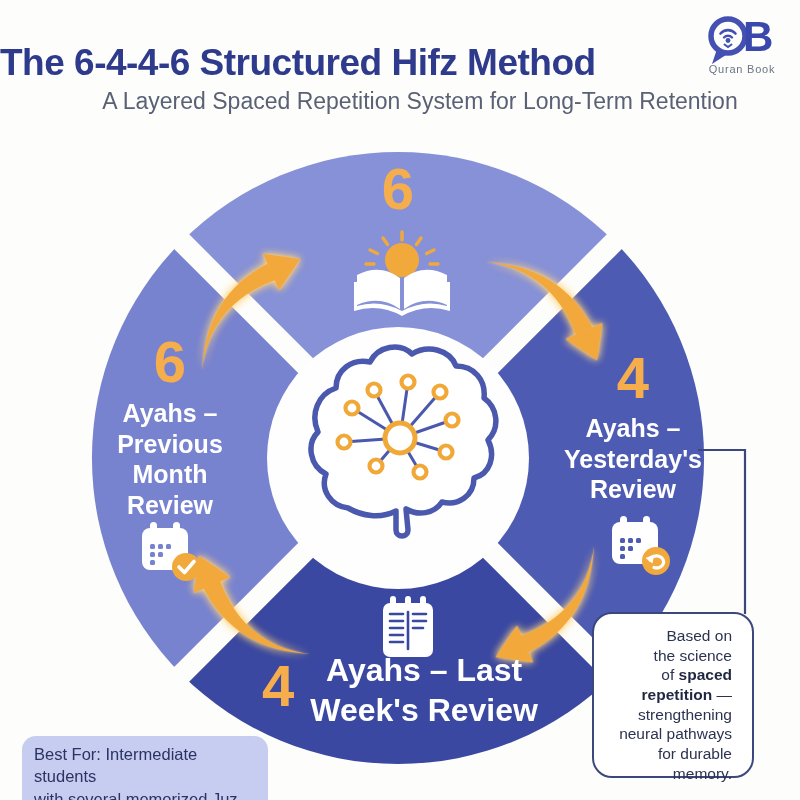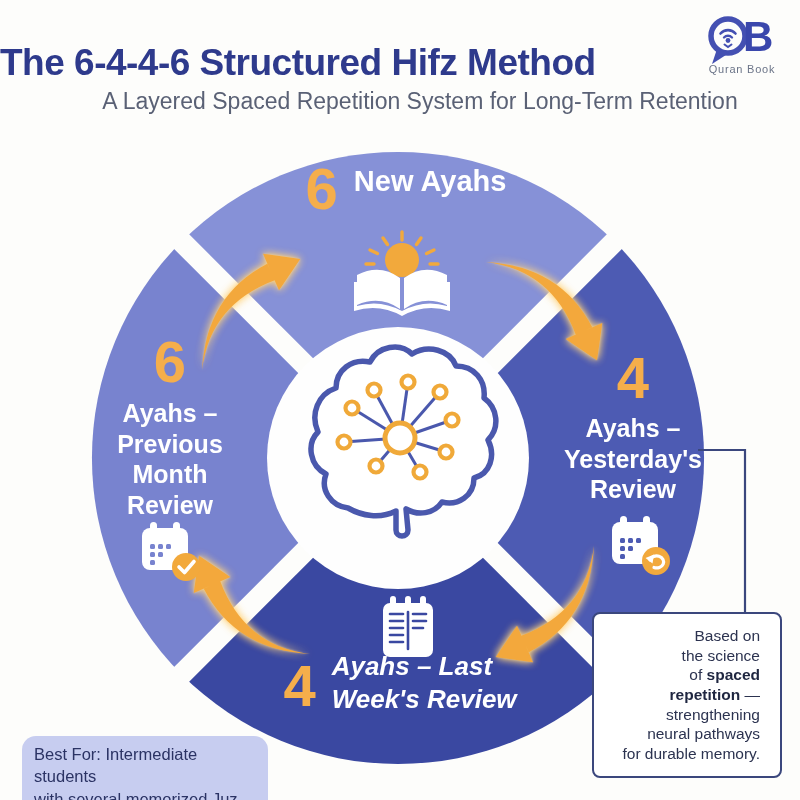--- a/index.html
+++ b/index.html
@@ -14,22 +14,22 @@
   .q-top{left:0;top:161px;width:100%;display:flex;justify-content:center;gap:16px;align-items:flex-start;padding-left:12px;box-sizing:border-box;}
   .q-top .col{margin-top:5px;text-align:left;}
   .q-top-title{font-size:29px;font-weight:700;color:#fff;line-height:1.1;}
   .q-top-sub{font-size:18px;font-weight:400;color:#f2f3fb;margin-top:3px;}
   .q-right{left:552px;top:350px;width:162px;text-align:center;}
   .q-right .qlabel{font-size:25px;line-height:1.22;margin-top:8px;}
   .q-left{left:92px;top:334px;width:156px;text-align:center;}
   .q-left .qlabel{font-size:25px;line-height:1.22;margin-top:9px;}
   .q-bottom{left:0;top:650px;width:100%;display:flex;justify-content:center;gap:16px;align-items:flex-start;}
   .q-bottom .num{margin-top:8px;}
-  .q-bottom .qlabel{font-size:26px;line-height:1.25;text-align:left;font-style:italic;}
-  .note-box{left:592px;top:612px;width:190px;height:166px;background:#ffffff;border:2px solid #3b477d;border-radius:8px;box-sizing:border-box;padding:12px 20px 12px 12px;z-index:2;}
+  .q-bottom .qlabel{font-size:32px;line-height:1.25;text-align:center;}
+  .note-box{left:592px;top:612px;width:162px;height:166px;background:#ffffff;border:2px solid #3b477d;border-radius:20px;box-sizing:border-box;padding:12px 20px 12px 12px;z-index:2;}
   .note-box p{margin:0;text-align:right;font-size:15.5px;line-height:1.27;color:#2c3350;white-space:pre-line;}
   .note-box b{font-weight:800;color:#1f2640;}
   .bestfor-box{left:22px;top:736px;width:246px;background:#c7cdf0;border-radius:14px;box-sizing:border-box;padding:7px 12px;z-index:2;}
   .bestfor-box p{margin:0;font-size:16.5px;line-height:1.35;color:#2b3364;white-space:pre-line;}
   .logo{left:692px;top:6px;width:104px;height:74px;z-index:3;}
   .arrow-glow{filter:drop-shadow(0 0 4px rgba(255,206,110,.9)) drop-shadow(0 0 1px rgba(255,220,150,.8));}
 </style>
 </head>
 <body>
 
@@ -188,21 +188,20 @@
         <circle cx="420" cy="472" r="6.5"></circle>
           <circle cx="376" cy="466" r="6.5"></circle>
         <circle cx="344" cy="442" r="6.5"></circle>
       </g>
     </g>
   </svg>
 
   <div class="txt q-top">
     <div class="num">6</div>
     <div class="col">
-      <div class="q-top-title">New Ayahs</div>
     </div>
   </div>
 
   <div class="txt q-right">
     <div class="num">4</div>
     <div class="qlabel">Ayahs –
 Yesterday's
 Review</div>
   </div>
 

